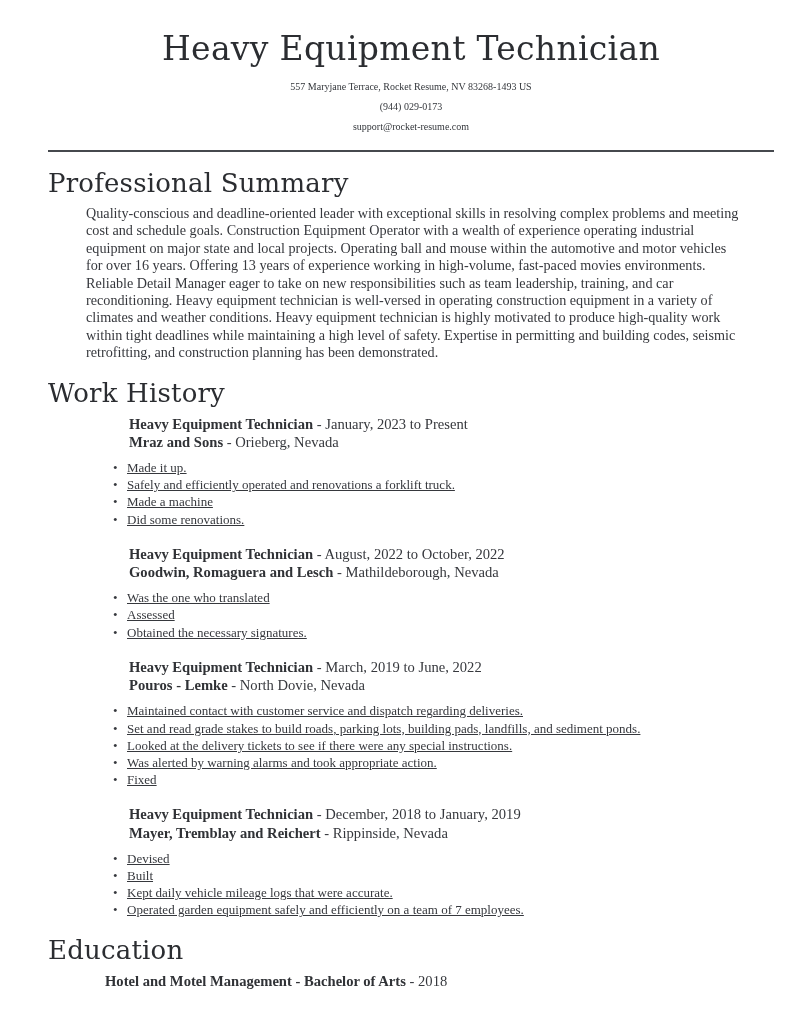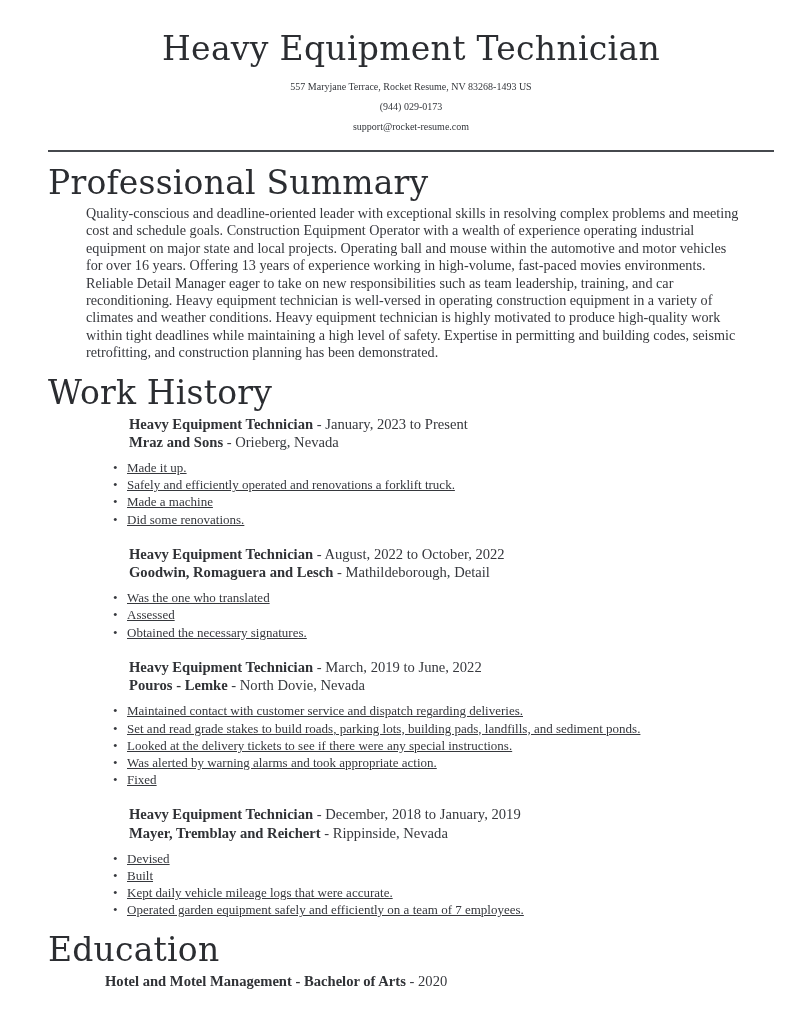--- a/index.html
+++ b/index.html
@@ -28,21 +28,21 @@
     color: #33363b;
   }
   .rule {
     border: none;
     border-top: 2px solid #46494e;
     margin: 13px 0 0 0;
   }
   h2.section-heading {
     font-family: "DejaVu Serif", serif;
     font-weight: 400;
-    font-size: 33px;
+    font-size: 26px;
     line-height: 30px;
     color: #2b2d31;
     margin: 16px 0 0 0;
     letter-spacing: 0.2px;
   }
 
   .summary-text {
     margin: 7px 0 0 38px;
     max-width: 655px;
     font-size: 14.2px;
@@ -111,21 +111,21 @@
       <ul class="bullets">
         <li>Made it up.</li>
         <li>Safely and efficiently operated and renovations a forklift truck.</li>
         <li>Made a machine</li>
         <li>Did some renovations.</li>
       </ul>
     </div>
 
     <div class="job">
       <div class="job-line"><span class="bold">Heavy Equipment Technician</span><span> - August, 2022 to October, 2022</span></div>
-      <div class="job-line"><span class="bold">Goodwin, Romaguera and Lesch</span><span> - Mathildeborough, Detail</span></div>
+      <div class="job-line"><span class="bold">Goodwin, Romaguera and Lesch</span><span> - Mathildeborough, Nevada</span></div>
       <ul class="bullets">
         <li>Was the one who translated</li>
         <li>Assessed</li>
         <li>Obtained the necessary signatures.</li>
       </ul>
     </div>
 
     <div class="job">
       <div class="job-line"><span class="bold">Heavy Equipment Technician</span><span> - March, 2019 to June, 2022</span></div>
       <div class="job-line"><span class="bold">Pouros - Lemke</span><span> - North Dovie, Nevada</span></div>
@@ -145,16 +145,16 @@
         <li>Devised</li>
         <li>Built</li>
         <li>Kept daily vehicle mileage logs that were accurate.</li>
         <li>Operated garden equipment safely and efficiently on a team of 7 employees.</li>
       </ul>
     </div>
   </section>
 
   <section>
     <h2 class="section-heading">Education</h2>
-    <div class="edu-line"><span class="bold">Hotel and Motel Management - Bachelor of Arts</span><span> - 2020</span></div>
+    <div class="edu-line"><span class="bold">Hotel and Motel Management - Bachelor of Arts</span><span> - 2018</span></div>
   </section>
 
 </div>
 
 </body></html>

